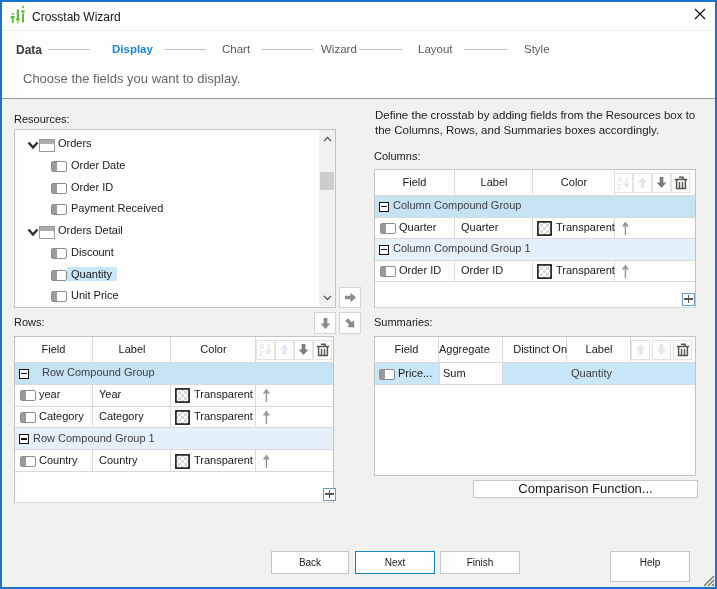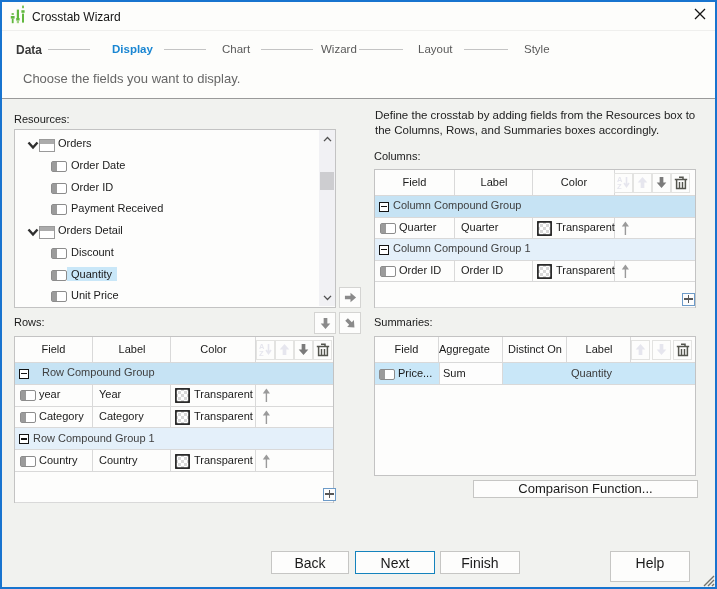--- a/index.html
+++ b/index.html
@@ -1,18 +1,18 @@
 <!DOCTYPE html>
 <html><head><meta charset="utf-8"><style>
 html,body{margin:0;padding:0}
 body{width:717px;height:589px;font-family:"Liberation Sans",sans-serif;overflow:hidden}
 .abs{position:absolute}
 #dlg{position:relative;width:717px;height:589px;box-sizing:border-box;background:#f1f2ef;font-size:11px;color:#1a1a1a}
 .hline{position:absolute;height:1px;background:#c4c4c4}
-.btn{position:absolute;box-sizing:border-box;border:1px solid #c6c6c4;background:#fdfdfc;text-align:center;font-size:14px;color:#1a1a1a}
+.btn{position:absolute;box-sizing:border-box;border:1px solid #c6c6c4;background:#fdfdfc;text-align:center;font-size:10px;color:#1a1a1a}
 .icnbtn{position:absolute;box-sizing:border-box;border:1px solid #d4d4d2;background:#fdfdfc;display:flex;align-items:center;justify-content:center}
 </style></head><body>
 <div id="dlg">
 <svg width="0" height="0" style="position:absolute">
       <defs>
         <pattern id="chk" width="6" height="6" patternUnits="userSpaceOnUse">
           <rect width="6" height="6" fill="#ffffff"></rect>
           <rect width="3" height="3" fill="#d9d9d9"></rect>
           <rect x="3" y="3" width="3" height="3" fill="#d9d9d9"></rect>
         </pattern>
@@ -293,21 +293,21 @@
     </div>
     <div class="abs" style="left:375px;top:306.5px;width:320px;height:1px;background:#d9d9d9"></div>
 <div class="abs" style="left:374px;top:316px">Summaries:</div>
 <div class="abs" style="left:374px;top:336px;width:322px;height:140px;box-sizing:border-box;border:1px solid #c3c3c3;background:#fdfdfc"></div>
 <div class="abs" style="left:375px;top:362px;width:320px;height:1px;background:#d9d9d9"></div>
 <div class="abs" style="left:438px;top:337px;width:1px;height:25px;background:#d9d9d9"></div>
 <div class="abs" style="left:374px;top:343px;width:65px;text-align:center">Field</div>
 <div class="abs" style="left:502px;top:337px;width:1px;height:25px;background:#d9d9d9"></div>
 <div class="abs" style="left:439px;top:343px;width:64px;text-align:left">Aggregate</div>
 <div class="abs" style="left:566px;top:337px;width:1px;height:25px;background:#d9d9d9"></div>
-<div class="abs" style="left:503px;top:343px;width:64px;text-align:center">Distinct On</div>
+<div class="abs" style="left:503px;top:343px;width:64px;text-align:right">Distinct On</div>
 <div class="abs" style="left:630px;top:337px;width:1px;height:25px;background:#d9d9d9"></div>
 <div class="abs" style="left:567px;top:343px;width:64px;text-align:center">Label</div>
 <div class="icnbtn" style="left:631px;top:339.5px;width:19px;height:20px;border-color:#e3e3e1;background:transparent">
       <svg width="13" height="13" viewBox="0 0 14 14" style="transform:rotate(-90deg)">
         <path d="M1 5 h6 v-3.2 L13 7 L7 12.2 V9 H1 Z" fill="#e6e6ee"></path>
       </svg>
     </div>
 <div class="icnbtn" style="left:652px;top:339.5px;width:19px;height:20px;border-color:#e3e3e1;background:transparent">
       <svg width="13" height="13" viewBox="0 0 14 14" style="transform:rotate(90deg)">
         <path d="M1 5 h6 v-3.2 L13 7 L7 12.2 V9 H1 Z" fill="#e6e6ee"></path>

